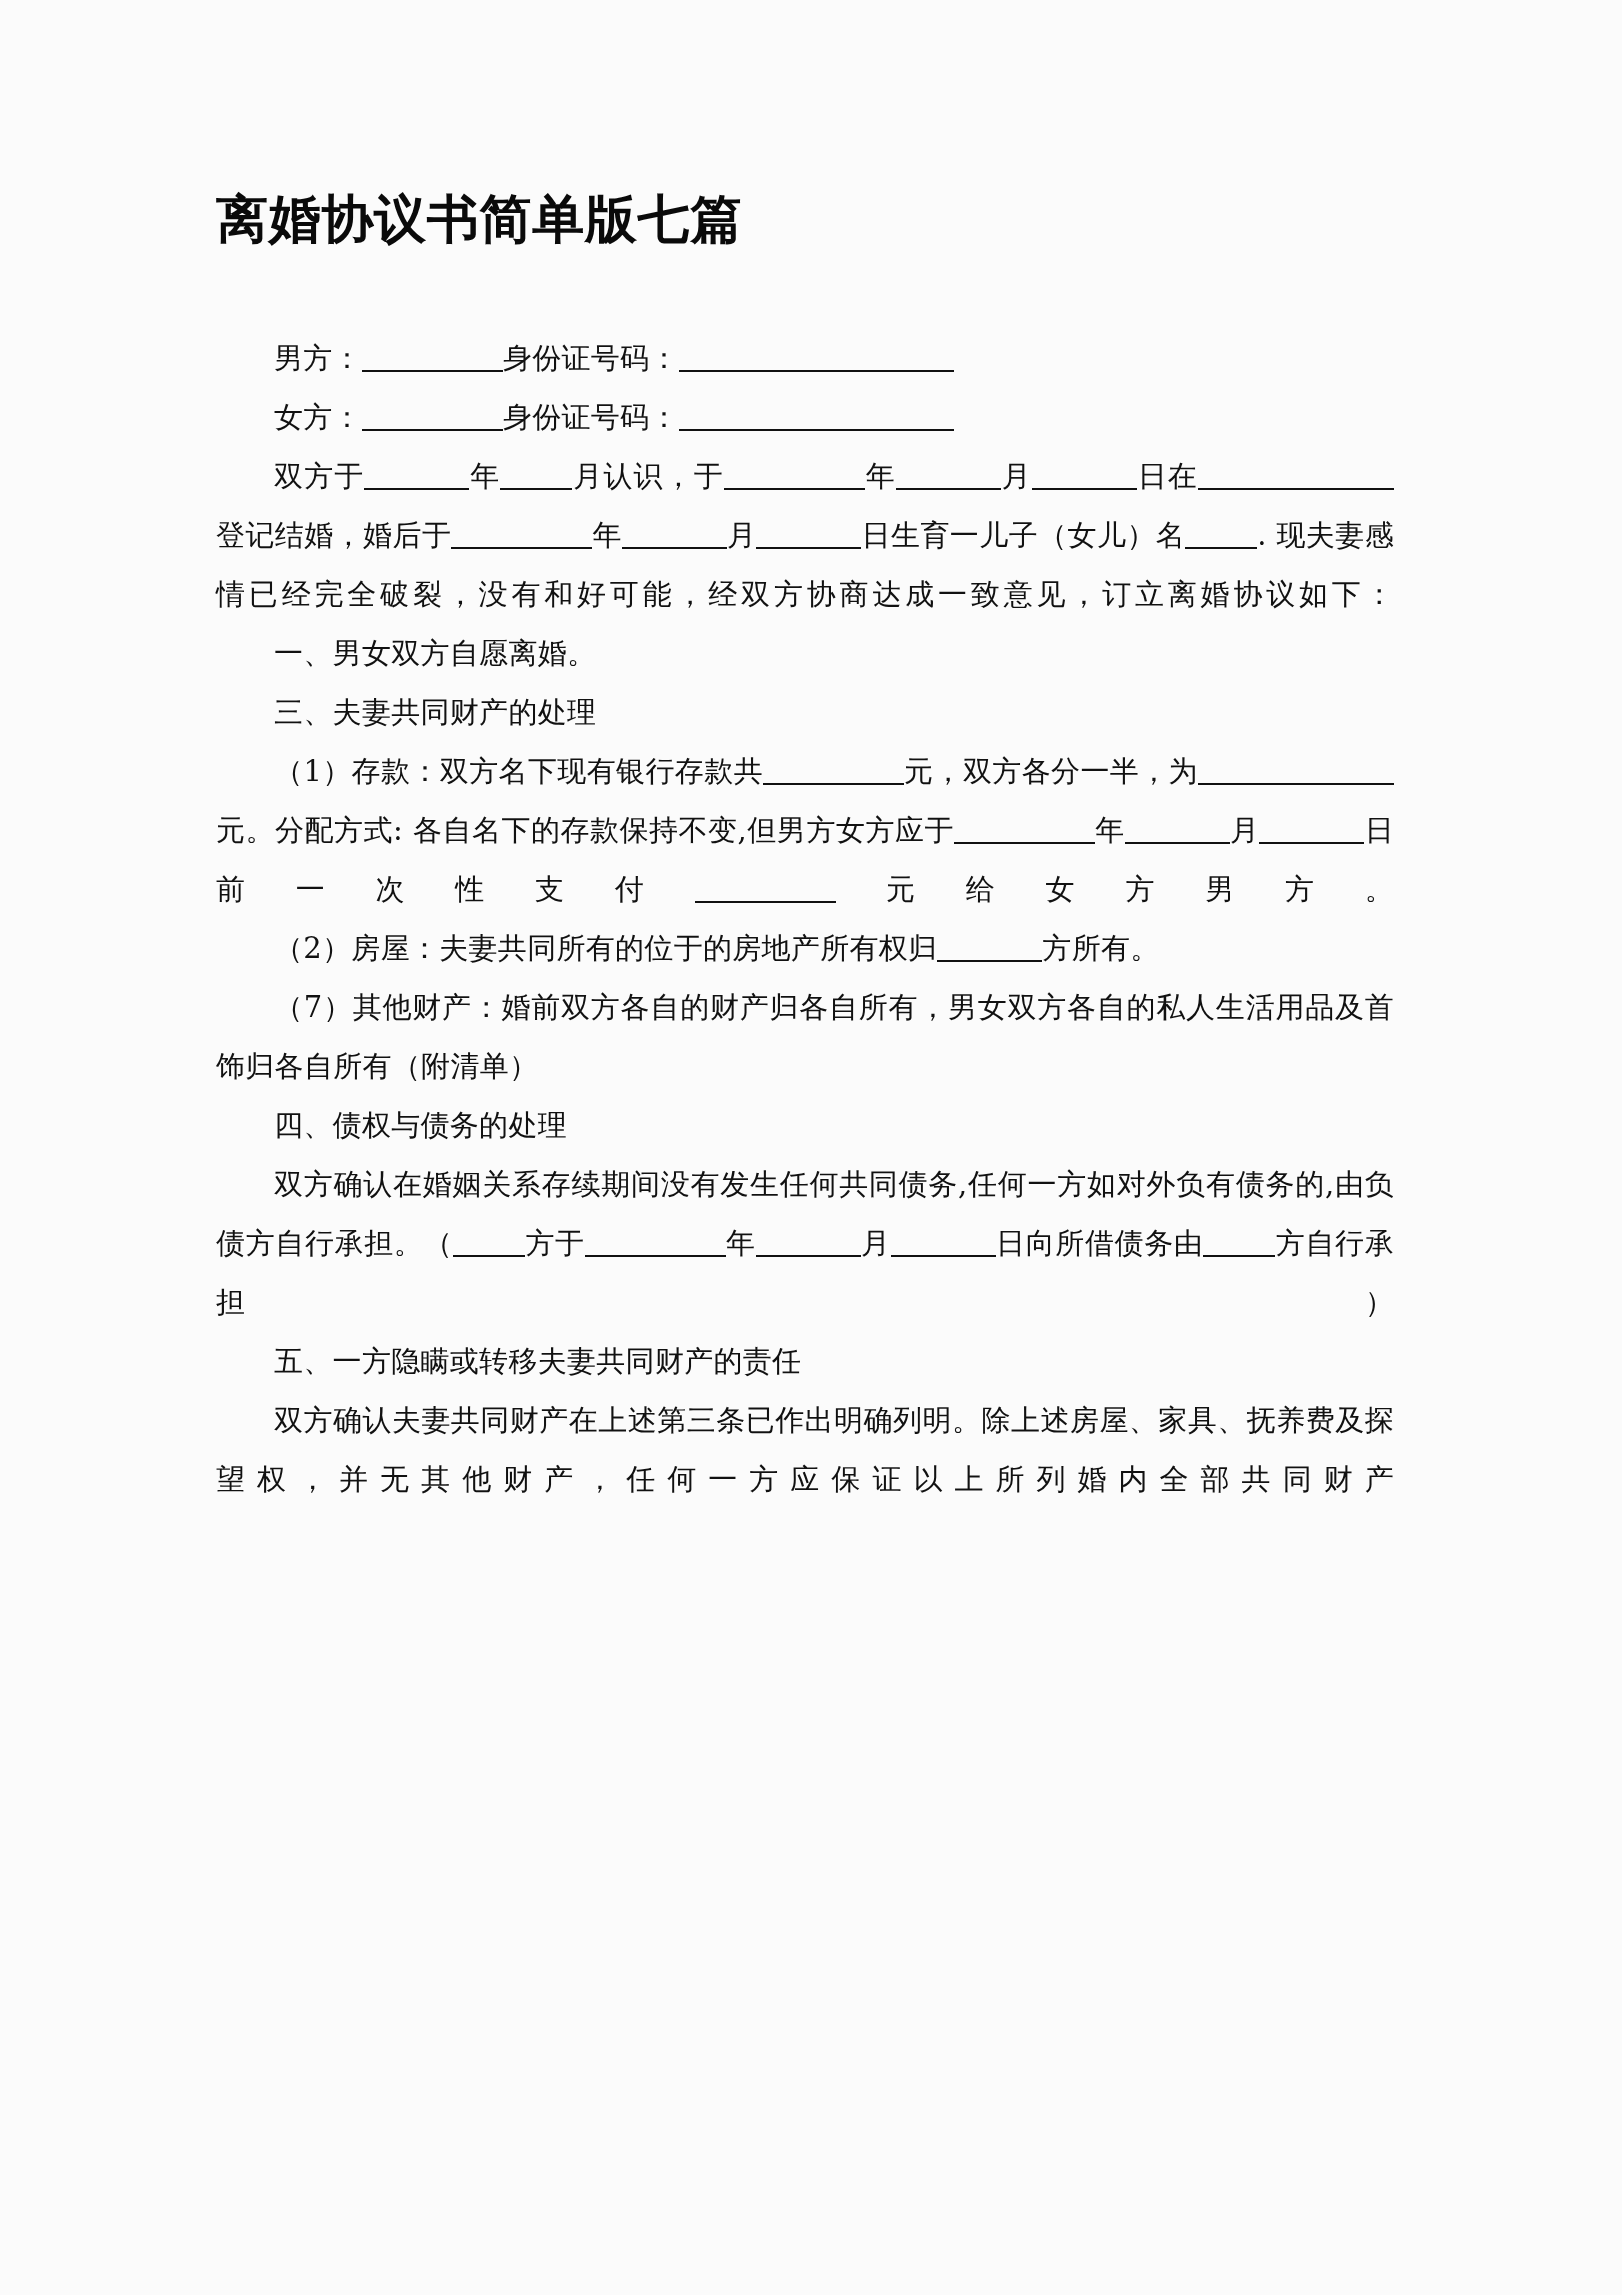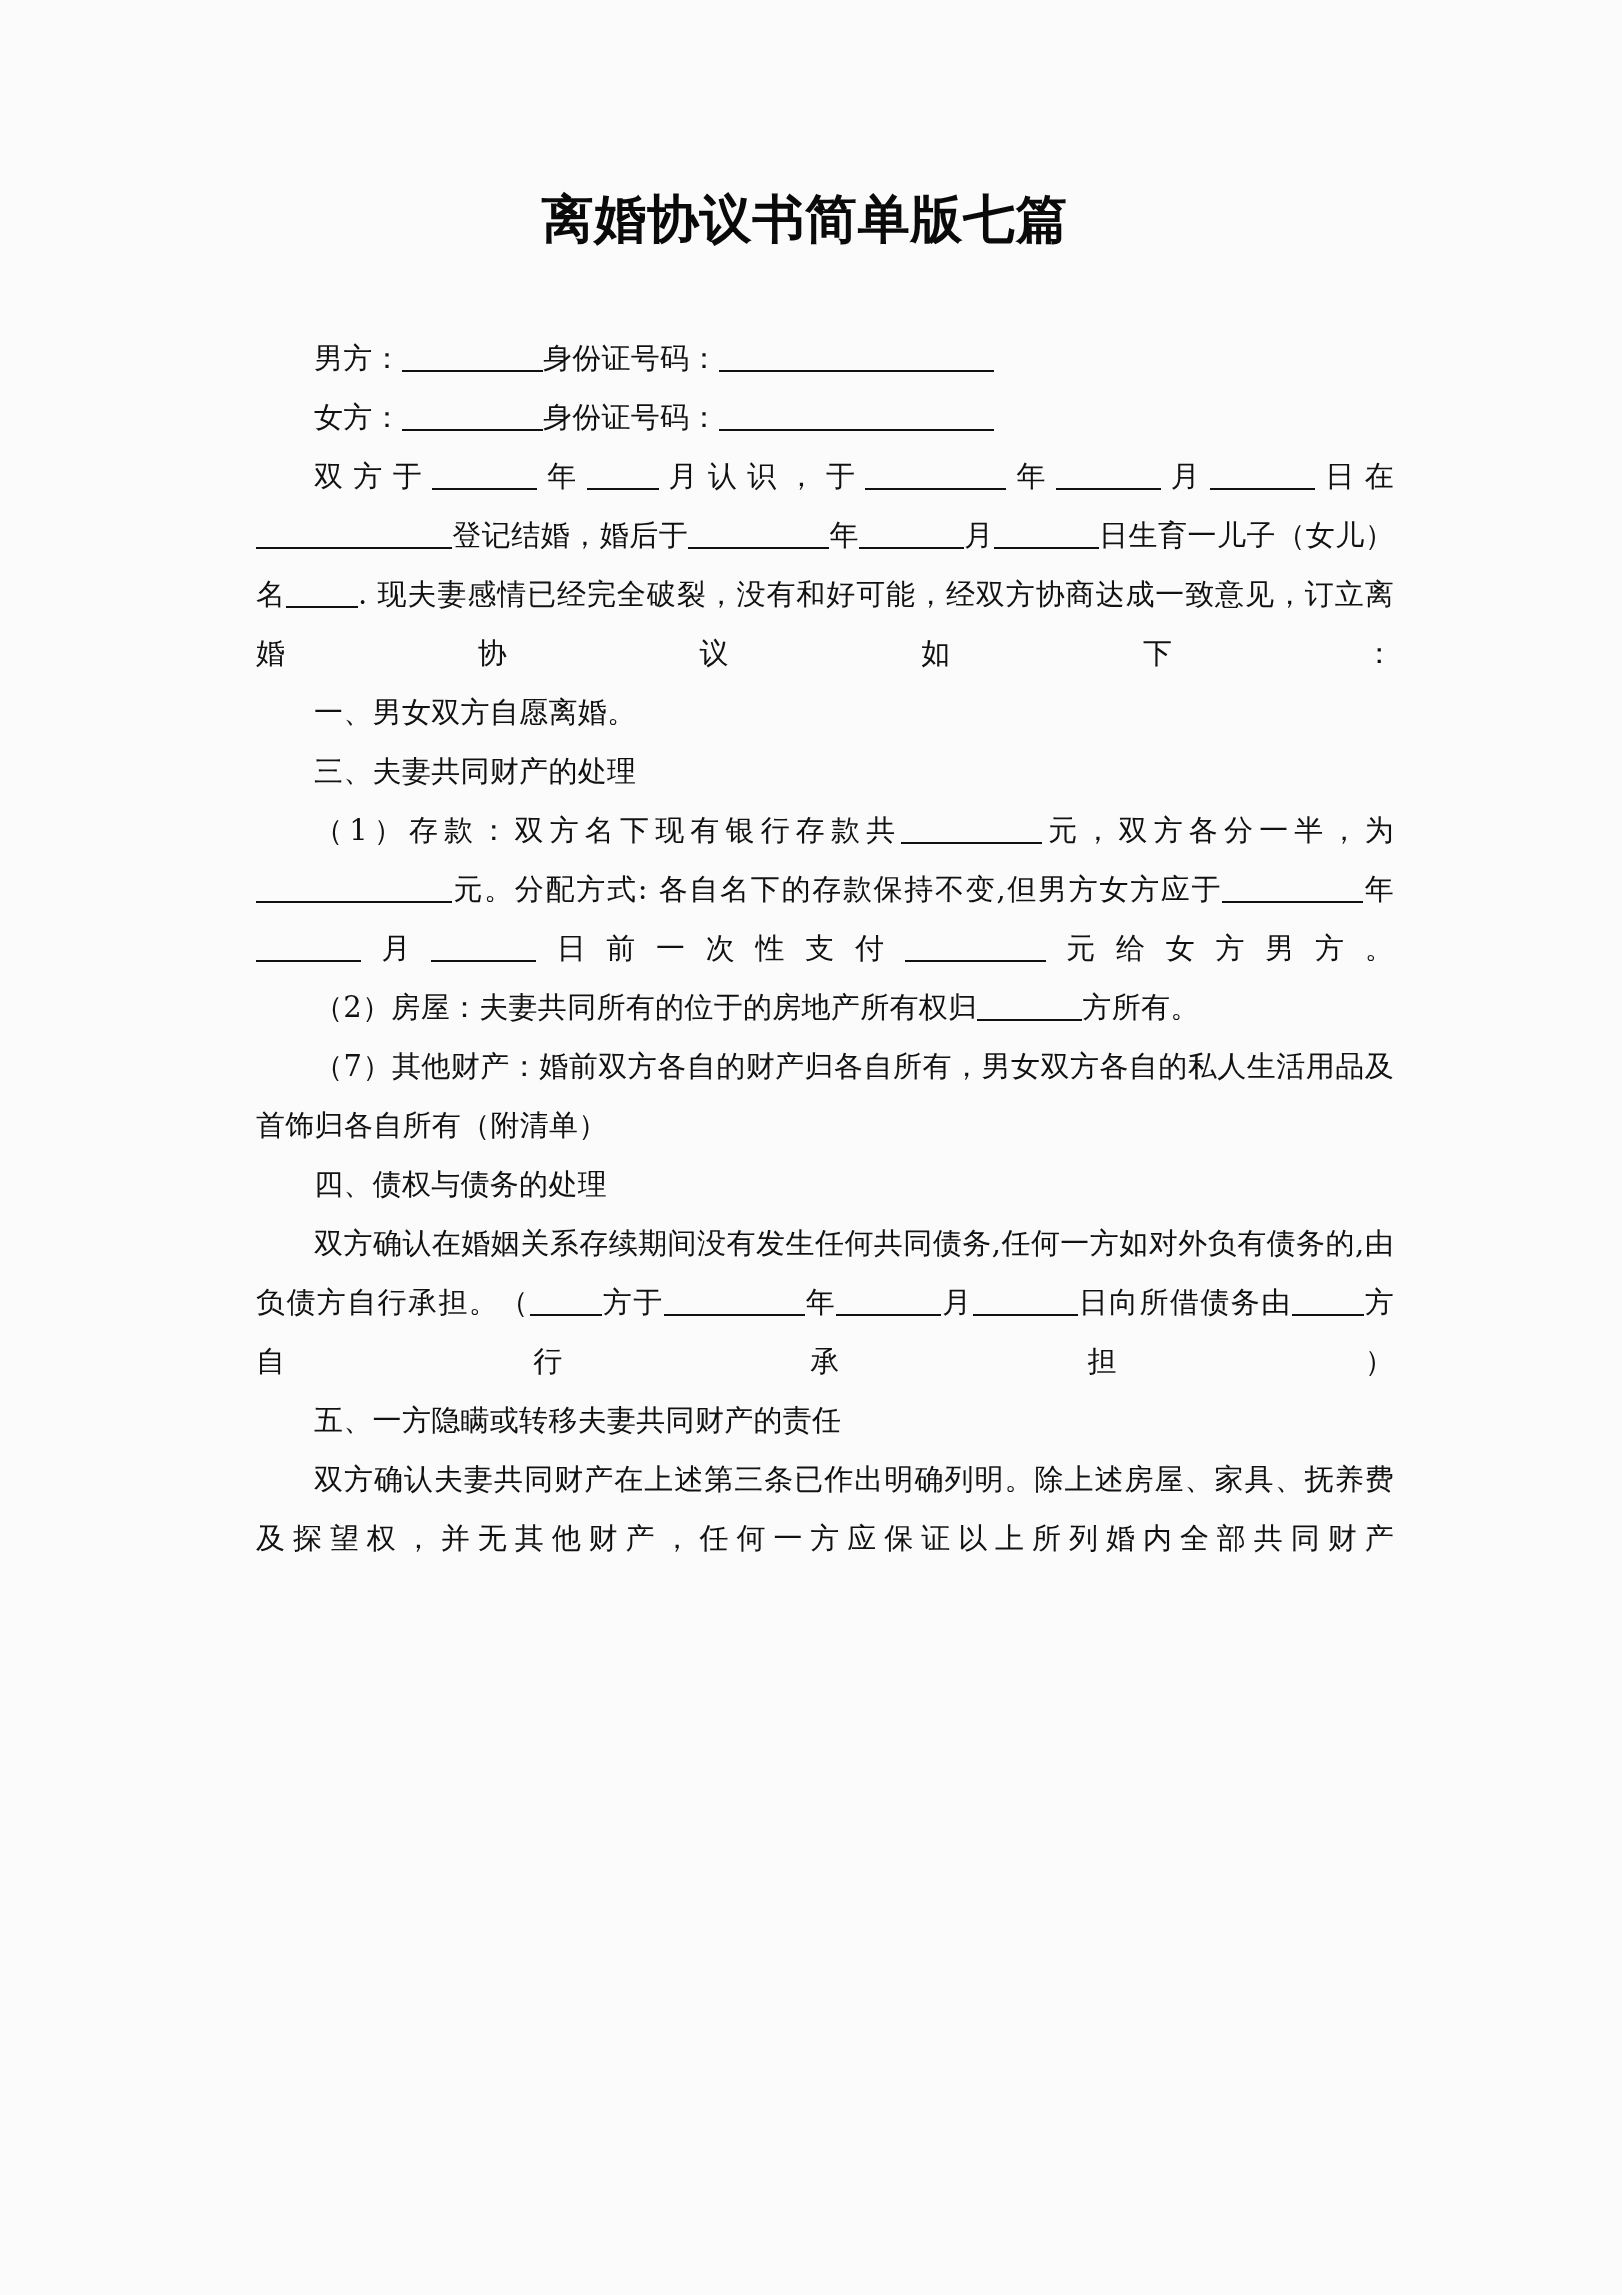--- a/index.html
+++ b/index.html
@@ -21,29 +21,28 @@
     position: absolute;
     left: 216px;
     top: 0;
     width: 1178px;
   }
   .doc-title {
     font-family: "DejaVu Sans", "Liberation Sans", sans-serif;
     font-weight: bold;
     font-size: 52px;
     line-height: 1.25;
-    text-align: center;
+    text-align: left;
     margin: 0;
     padding-top: 187px;
     letter-spacing: 0.7px;
     color: #0a0a0a;
   }
   .body-block {
     padding-top: 77px;
-    margin-left: 40px;
   }
   p.para {
     margin: 0 0 0 0;
     font-size: 29px;
     line-height: 59px;
     text-align: justify;
     text-justify: inter-ideograph;
     text-indent: 58px;
     letter-spacing: 0.3px;
     color: #111111;

